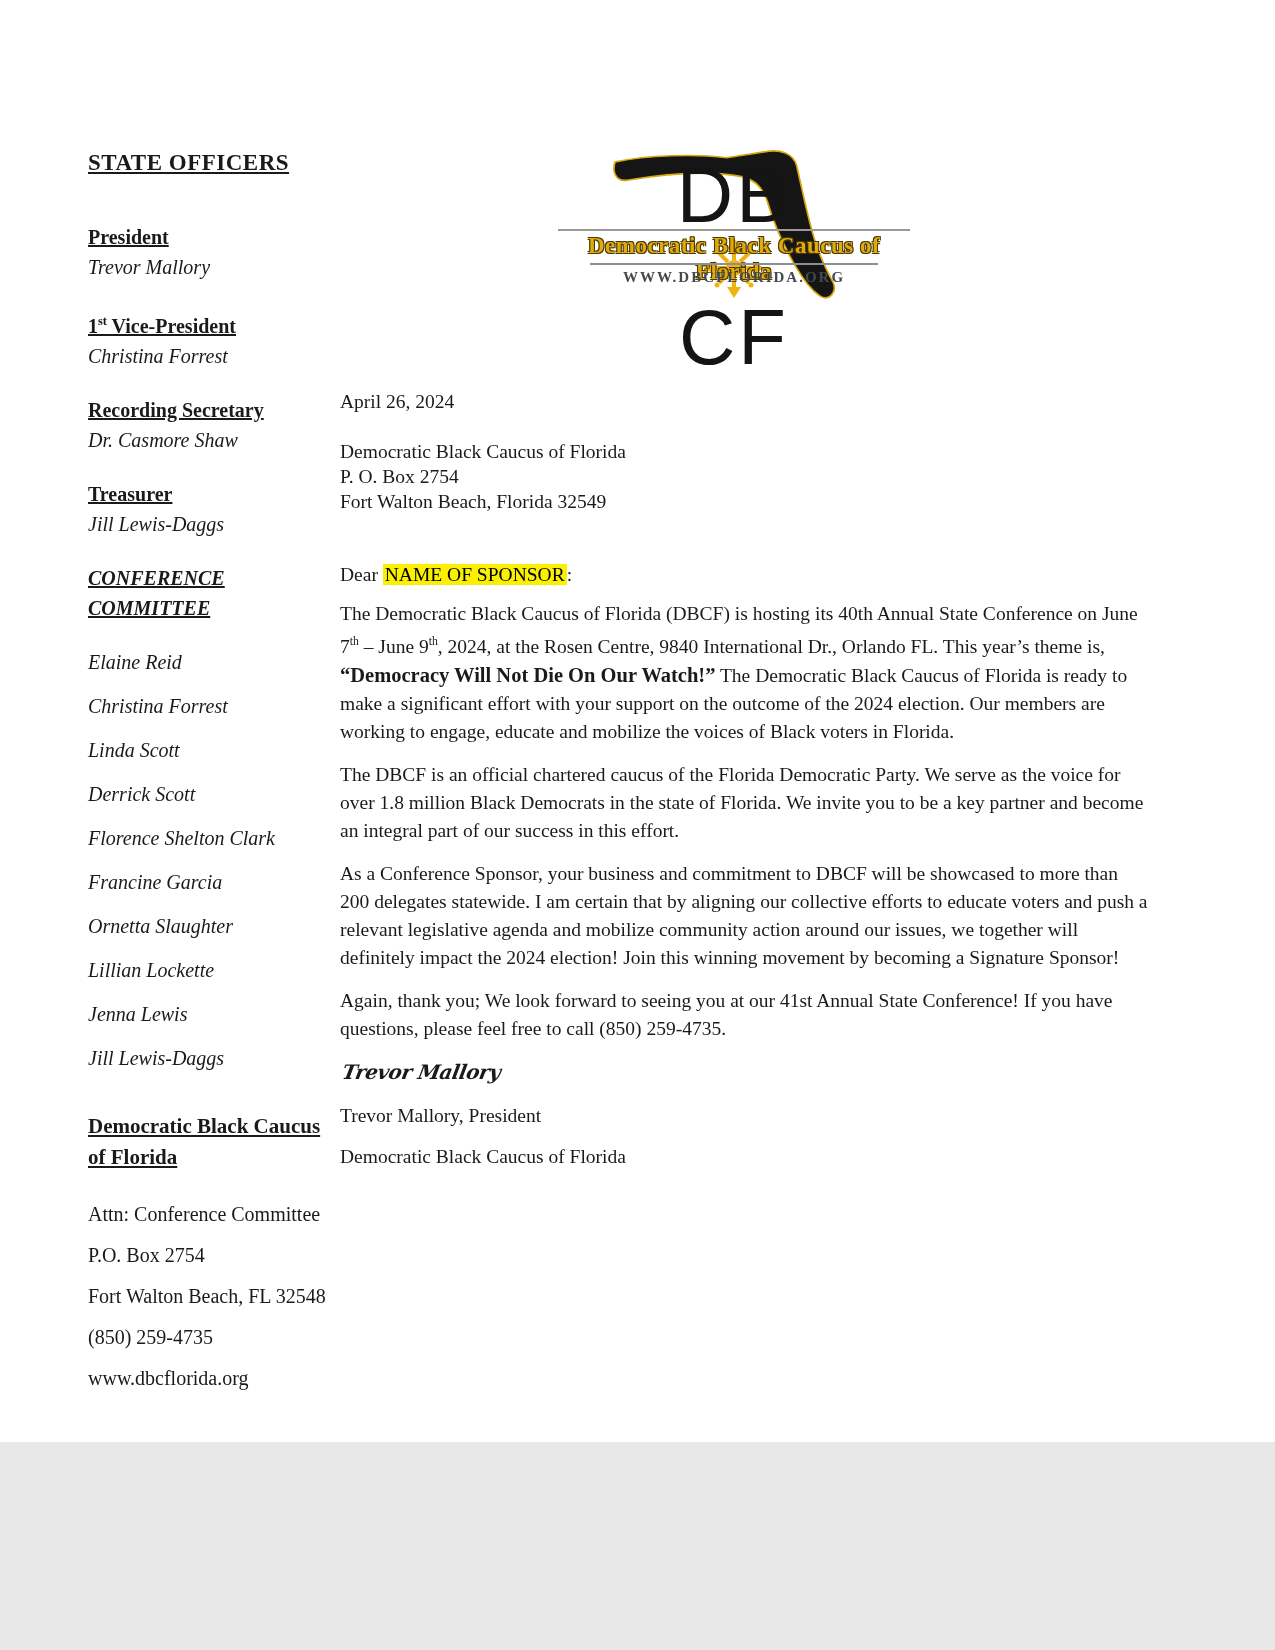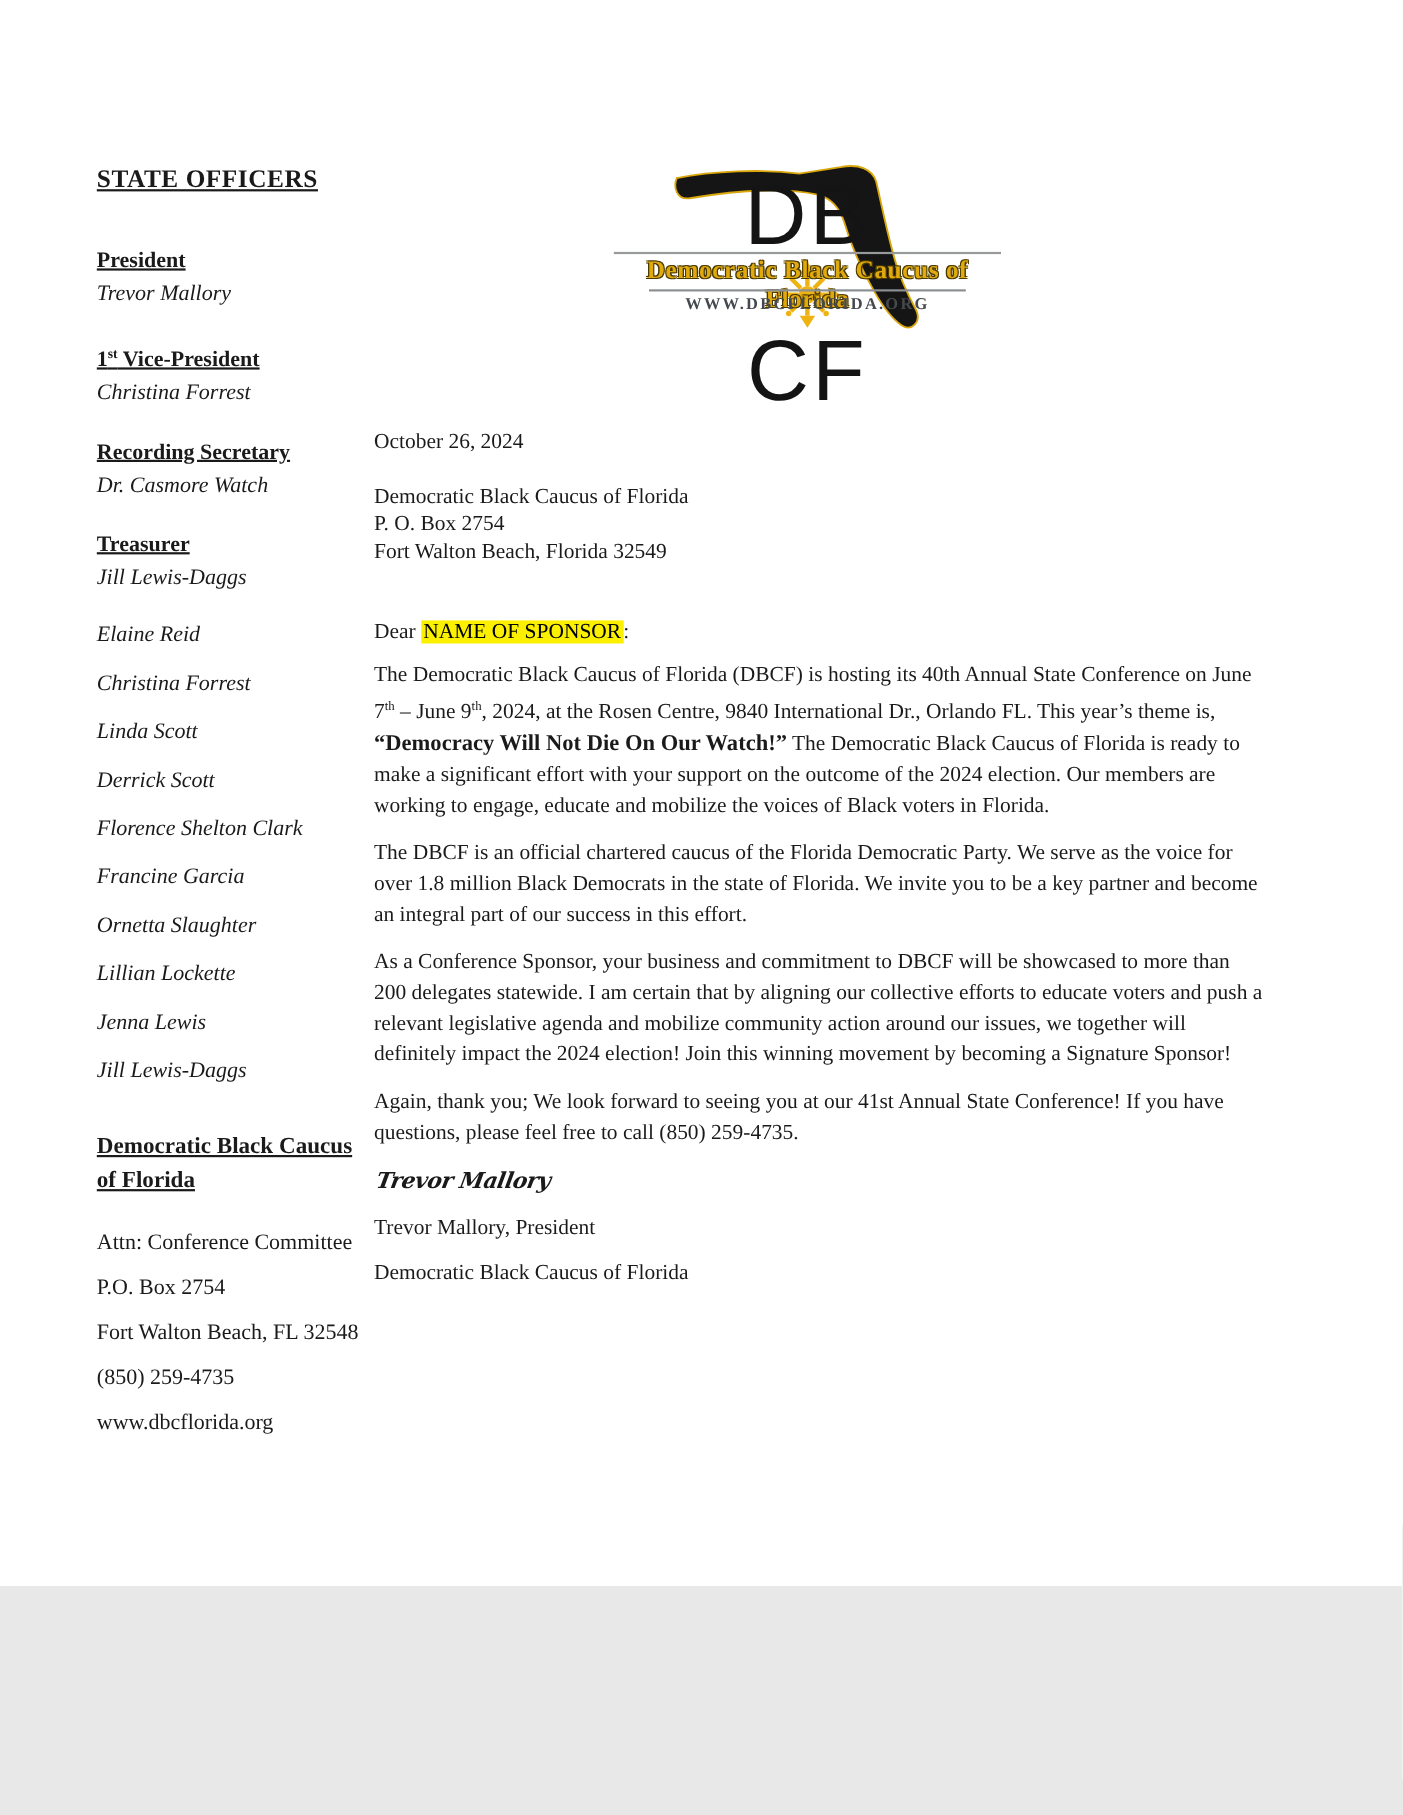--- a/index.html
+++ b/index.html
@@ -66,27 +66,28 @@
         <div class="officer">
           <div class="officer-title"><span>President</span></div>
           <div class="officer-name">Trevor Mallory</div>
         </div>
         <div class="officer">
           <div class="officer-title"><span>1</span><sup>st</sup><span> Vice-President</span></div>
           <div class="officer-name">Christina Forrest</div>
         </div>
         <div class="officer">
           <div class="officer-title"><span>Recording Secretary</span></div>
-          <div class="officer-name">Dr. Casmore Watch</div>
+          <div class="officer-name">Dr. Casmore Shaw</div>
         </div>
         <div class="officer">
           <div class="officer-title"><span>Treasurer</span></div>
           <div class="officer-name">Jill Lewis-Daggs</div>
         </div>
       </div>
+    <h2 class="committee-heading">CONFERENCE COMMITTEE</h2>
     <div>
         <div class="committee-name">Elaine Reid</div>
         <div class="committee-name">Christina Forrest</div>
         <div class="committee-name">Linda Scott</div>
         <div class="committee-name">Derrick Scott</div>
         <div class="committee-name">Florence Shelton Clark</div>
         <div class="committee-name">Francine Garcia</div>
         <div class="committee-name">Ornetta Slaughter</div>
         <div class="committee-name">Lillian Lockette</div>
         <div class="committee-name">Jenna Lewis</div>
@@ -135,21 +136,21 @@
             <circle cx="15" cy="49" r="2.5"></circle>
         </g>
       </svg>
       <span>CF</span>
     </div>
     <div class="logo-banner">Democratic Black Caucus of Florida</div>
     <div class="logo-url">WWW.DBCFLORIDA.ORG</div>
   </header>
 
   <main class="letter">
-    <p class="date">October 26, 2024</p>
+    <p class="date">April 26, 2024</p>
     <div class="recipient">
       <div>Democratic Black Caucus of Florida</div>
       <div>P. O. Box 2754</div>
       <div>Fort Walton Beach, Florida 32549</div>
     </div>
     <p class="greeting">
       <span>Dear </span><mark style="background: rgb(250, 240, 0);">NAME OF SPONSOR</mark><span>:</span>
     </p>
     <div>
         <p class="body-par"><span>The Democratic Black Caucus of Florida (DBCF) is hosting its 40th Annual State Conference on June 7</span><sup>th</sup><span> – June 9</span><sup>th</sup><span>, 2024, at the Rosen Centre, 9840 International Dr., Orlando FL.  This year’s theme is, </span><span class="seg-bold">“Democracy Will Not Die On Our Watch!”</span><span> The Democratic Black Caucus of Florida is ready to make a significant effort with your support on the outcome of the 2024 election.  Our members are working to engage, educate and mobilize the voices of Black voters in Florida.</span></p>

